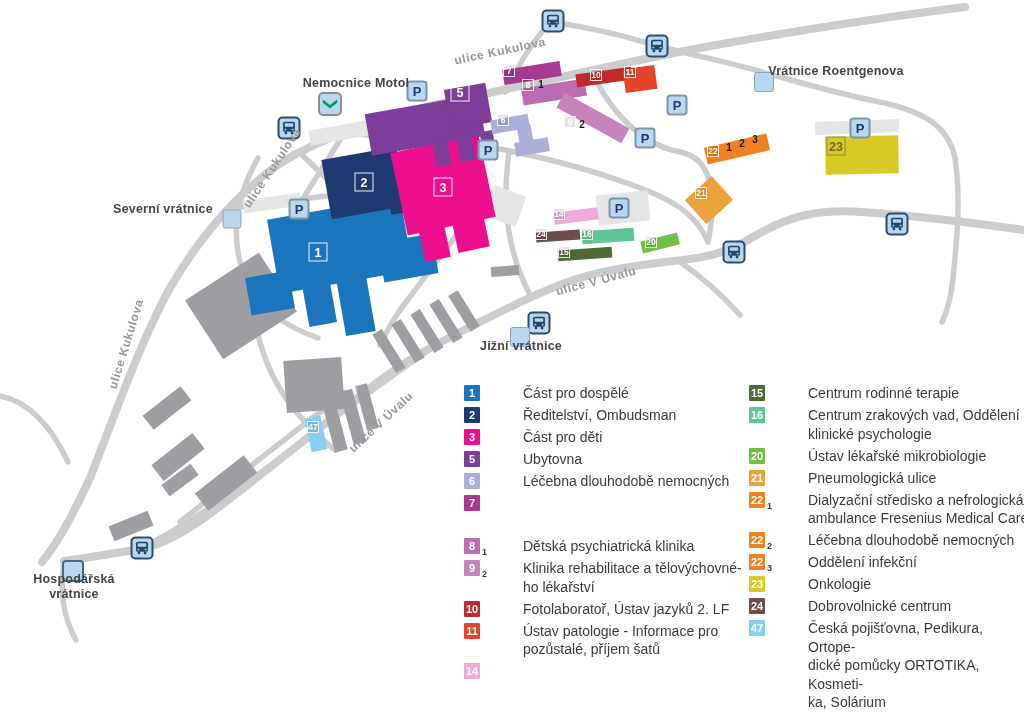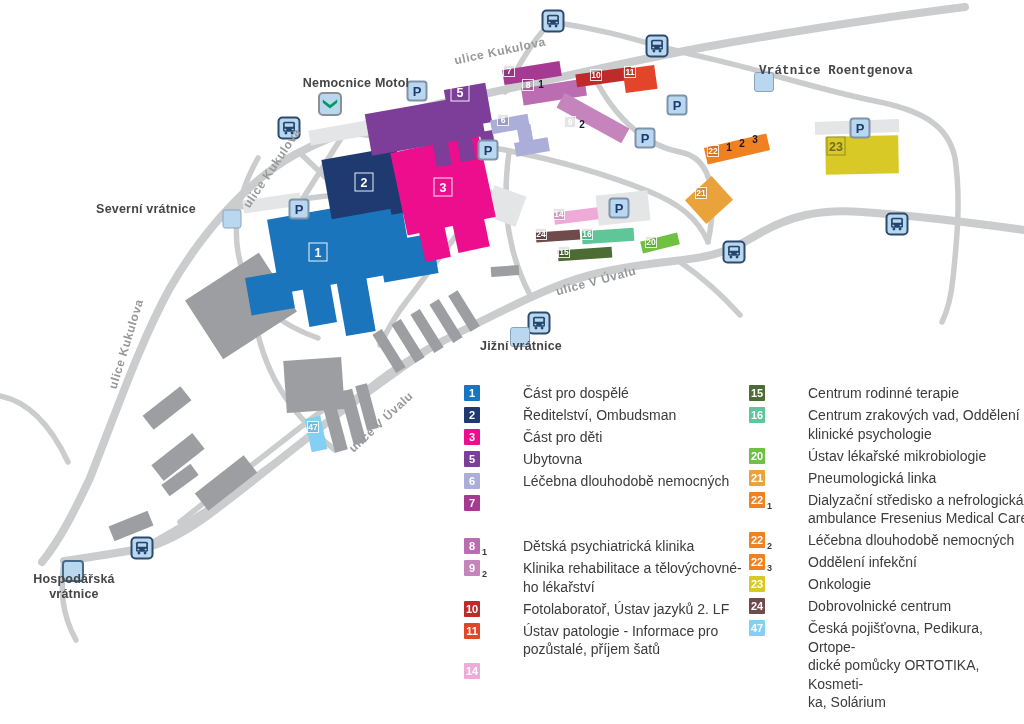--- a/index.html
+++ b/index.html
@@ -224,22 +224,22 @@
       <div class="icon metro-icon" style="left: 330px; top: 104px; transform: translate(-50%, -50%);">
         <svg width="18" height="18" viewBox="0 0 20 20">
     <polygon points="2,5 10,11 18,5 18,8.5 10,15 2,8.5" fill="#009a63"></polygon>
         </svg>
       </div>
       <div class="icon gate-icon" style="width: 19px; height: 19px; left: 231.5px; top: 218.5px; transform: translate(-50%, -50%);"></div>
       <div class="icon gate-icon" style="width: 20px; height: 20px; left: 764px; top: 82px; transform: translate(-50%, -50%);"></div>
       <div class="icon gate-icon" style="width: 20px; height: 20px; left: 520px; top: 337px; transform: translate(-50%, -50%);"></div>
       <div class="icon gate-icon big" style="width: 22px; height: 22px; left: 73px; top: 571px; transform: translate(-50%, -50%);"></div>
       <div class="lbl place" style="left: 356px; top: 83px; transform: translate(-50%, -50%);">Nemocnice Motol</div>
-      <div class="lbl place" style="left: 146px; top: 209px; transform: translate(-50%, -50%);">Severní vrátnice</div>
-      <div class="lbl place" style="left: 836px; top: 71px; transform: translate(-50%, -50%); font-family: Liberation Mono, monospace;">Vrátnice Roentgenova</div>
+      <div class="lbl place" style="left: 163px; top: 209px; transform: translate(-50%, -50%);">Severní vrátnice</div>
+      <div class="lbl place" style="left: 836px; top: 71px; transform: translate(-50%, -50%);">Vrátnice Roentgenova</div>
       <div class="lbl place" style="left: 521px; top: 346px; transform: translate(-50%, -50%);">Jižní vrátnice</div>
       <div class="lbl place" style="left: 62px; top: 587px; transform: translate(-50%, -50%); margin-left: 12px;">Hospodářská
 vrátnice</div>
       <div class="lbl street" style="left: 500px; top: 51px; transform: translate(-50%, -50%) rotate(-12deg);">ulice Kukulova</div>
       <div class="lbl street" style="left: 272px; top: 168px; transform: translate(-50%, -50%) rotate(-56deg);">ulice Kukulova</div>
       <div class="lbl street" style="left: 126px; top: 344px; transform: translate(-50%, -50%) rotate(-73deg);">ulice Kukulova</div>
       <div class="lbl street" style="left: 596px; top: 281px; transform: translate(-50%, -50%) rotate(-15deg);">ulice V Úvalu</div>
       <div class="lbl street" style="left: 381px; top: 422px; transform: translate(-50%, -50%) rotate(-43deg);">ulice V Úvalu</div>
     </div>
   <div id="legend">
@@ -335,21 +335,21 @@
           <div class="lg-item">
             <span class="lg-plate-wrap">
               <span class="lg-plate" style="background: rgb(111, 192, 67);">20</span>
             </span>
             <span class="lg-text">Ústav lékařské mikrobiologie</span>
           </div>
           <div class="lg-item">
             <span class="lg-plate-wrap">
               <span class="lg-plate" style="background: rgb(234, 163, 59);">21</span>
             </span>
-            <span class="lg-text">Pneumologická linka</span>
+            <span class="lg-text">Pneumologická ulice</span>
           </div>
           <div class="lg-item">
             <span class="lg-plate-wrap">
               <span class="lg-plate" style="background: rgb(240, 129, 33);">22</span>
               <span class="lg-sub">1</span>
             </span>
             <span class="lg-text">Dialyzační středisko a nefrologická
 ambulance Fresenius Medical Care</span>
           </div>
           <div class="lg-item">

